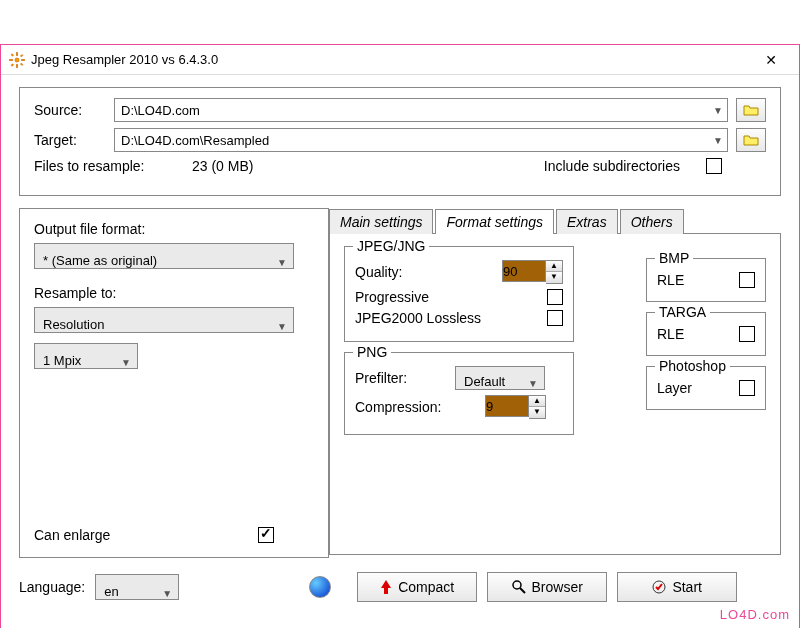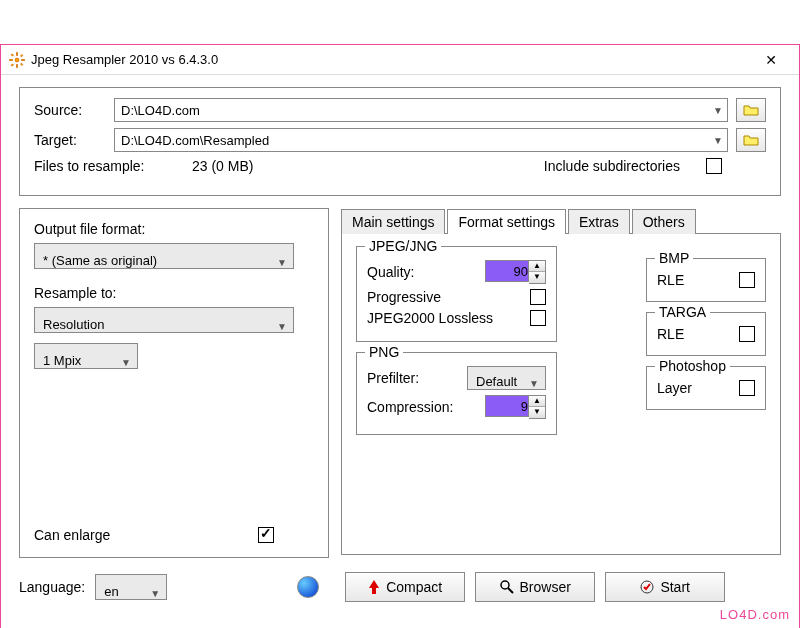--- a/index.html
+++ b/index.html
@@ -11,36 +11,36 @@
 .titlebar .close { width: 40px; text-align: center; font-size: 14px; font-family: Arial, sans-serif; cursor: default; }
 .content { padding: 12px 18px 8px 18px; }
 .panel { border: 1px solid #888; padding: 10px 14px 21px 14px; margin-bottom: 12px; }
 .row { display: flex; align-items: center; margin-bottom: 6px; gap: 8px; }
 .row label, .lbl { font-size: 14px; }
 .combo { border: 1px solid #888; background: #fff; height: 24px; display: flex; align-items: center; padding: 0 6px; position: relative; }
 .combo .arrow { position: absolute; right: 4px; font-size: 10px; color: #555; }
 .folder-btn { width: 30px; height: 24px; border: 1px solid #888; background: linear-gradient(#fdfdfd,#e8e8e8); display: flex; align-items: center; justify-content: center; cursor: default; }
 .checkbox { width: 16px; height: 16px; border: 1px solid #000; background: #fff; display: inline-block; position: relative; }
 .checkbox.checked::after { content: "✓"; position: absolute; top: -3px; left: 1px; font-size: 14px; font-weight: bold; }
-.main-area { display: flex; gap: 12px; }
+.main-area { display: flex; gap: 0; }
 .left-panel { border: 1px solid #888; width: 310px; height: 350px; padding: 12px 14px; position: relative; }
 .right-panel { flex: 1; position: relative; }
-.tabs { display: flex; position: relative; z-index: 2; }
+.tabs { display: flex; position: relative; z-index: 2; font-style: italic; }
 .tab { border: 1px solid #888; border-bottom: none; padding: 4px 10px; background: #eee; margin-right: 2px; font-size: 14px; cursor: default; position: relative; top: 1px; }
 .tab.active { background: #fff; z-index: 3; }
 .tab-content { border: 1px solid #888; padding: 12px 14px; height: 322px; position: relative; }
 .select-box { border: 1px solid #888; background: #eaeaea; height: 26px; display: flex; align-items: flex-end; padding: 0 8px; position: relative; width: 260px; cursor: default; }
 .select-box.small { width: 104px; }
 .select-box .arrow { position: absolute; right: 6px; font-size: 10px; color: #555; }
 .fieldset { border: 1px solid #888; padding: 8px 10px 10px 10px; margin-bottom: 10px; position: relative; }
 .fieldset .legend { position: absolute; top: -9px; left: 8px; background: #fff; padding: 0 4px; font-size: 14px; }
 .frow { display: flex; align-items: center; margin: 5px 0; }
 .frow .flbl { flex: 1; font-size: 14px; }
 .spinner { display: flex; align-items: stretch; }
-.spinner input { width: 44px; height: 22px; border: 1px solid #888; text-align: right; font-size: 13px; background: #8b5cf6; font-family: inherit; }
+.spinner input { width: 44px; height: 22px; border: 1px solid #888; text-align: left; font-size: 13px; background: #a16207; font-family: inherit; }
 .spinner .spbtns { display: flex; flex-direction: column; border: 1px solid #888; border-left: none; }
 .spinner .spbtn { width: 16px; height: 11px; font-size: 8px; line-height: 9px; text-align: center; background: linear-gradient(#fdfdfd,#e0e0e0); cursor: default; border-bottom: 1px solid #aaa; }
 .spinner .spbtn:last-child { border-bottom: none; }
 .right-col { position: absolute; right: 14px; top: 24px; width: 120px; }
 .right-col .fieldset { padding: 8px 10px; }
 .bottom-bar { display: flex; align-items: center; padding: 6px 18px 12px 18px; gap: 10px; }
 .btn { border: 1px solid #888; background: linear-gradient(#fdfdfd,#e8e8e8); height: 30px; display: flex; align-items: center; justify-content: center; padding: 0 18px; gap: 6px; font-size: 14px; cursor: default; min-width: 120px; }
 .globe { width: 22px; height: 22px; border: 1px solid #888; border-radius: 50%; background: radial-gradient(circle at 30% 30%, #6cf, #03c); display: inline-block; }
 .watermark { position: absolute; bottom: 6px; right: 10px; font-size: 13px; color: #ec4899; letter-spacing: 1px; font-family: Arial, sans-serif; }
 svg { display: block; }
@@ -139,21 +139,21 @@
 
       <div class="right-panel">
         <div class="tabs">
           <div class="tab">Main settings</div>
           <div class="tab active">Format settings</div>
           <div class="tab">Extras</div>
           <div class="tab">Others</div>
         </div>
         <div class="tab-content">
 
-          <div style="width:201px">
+          <div style="width:230px">
             <div class="fieldset">
               <span class="legend">JPEG/JNG</span>
               <div class="frow">
                 <span class="flbl">Quality:</span>
                 <div class="spinner">
                   <input value="90" style="">
                   <div class="spbtns">
                       <div class="spbtn">▲</div>
                       <div class="spbtn">▼</div>
                     </div>
@@ -216,21 +216,21 @@
             </div>
           </div>
 
         </div>
       </div>
     </div>
   </div>
 
   <div class="bottom-bar">
     <span class="lbl">Language:</span>
-    <div class="select-box" style="width:72px;height:26px">
+    <div class="select-box" style="width:84px;height:26px">
       <span>en</span>
       <span class="arrow">▼</span>
     </div>
     <span style="width:110px"></span>
     <span class="globe"></span>
     <span style="width:6px"></span>
     <div class="btn">
       <svg width="12" height="14">
           <path d="M6 0 L11 8 L8 8 L8 14 L4 14 L4 8 L1 8 Z" fill="#d00"></path>
         </svg>

